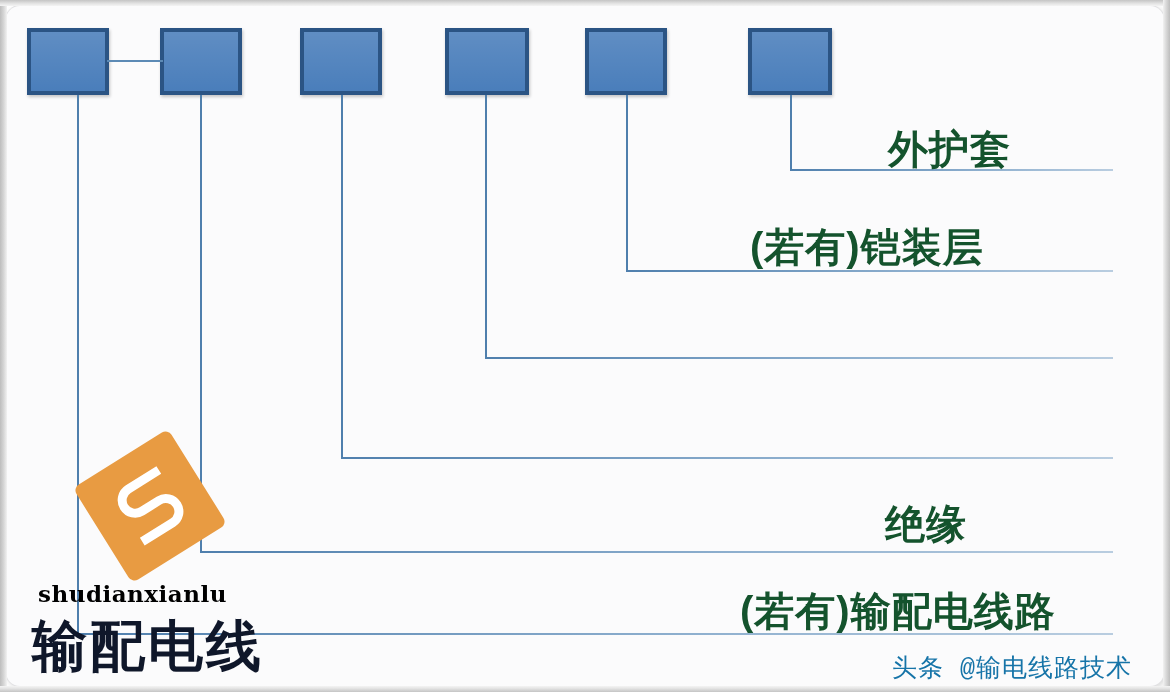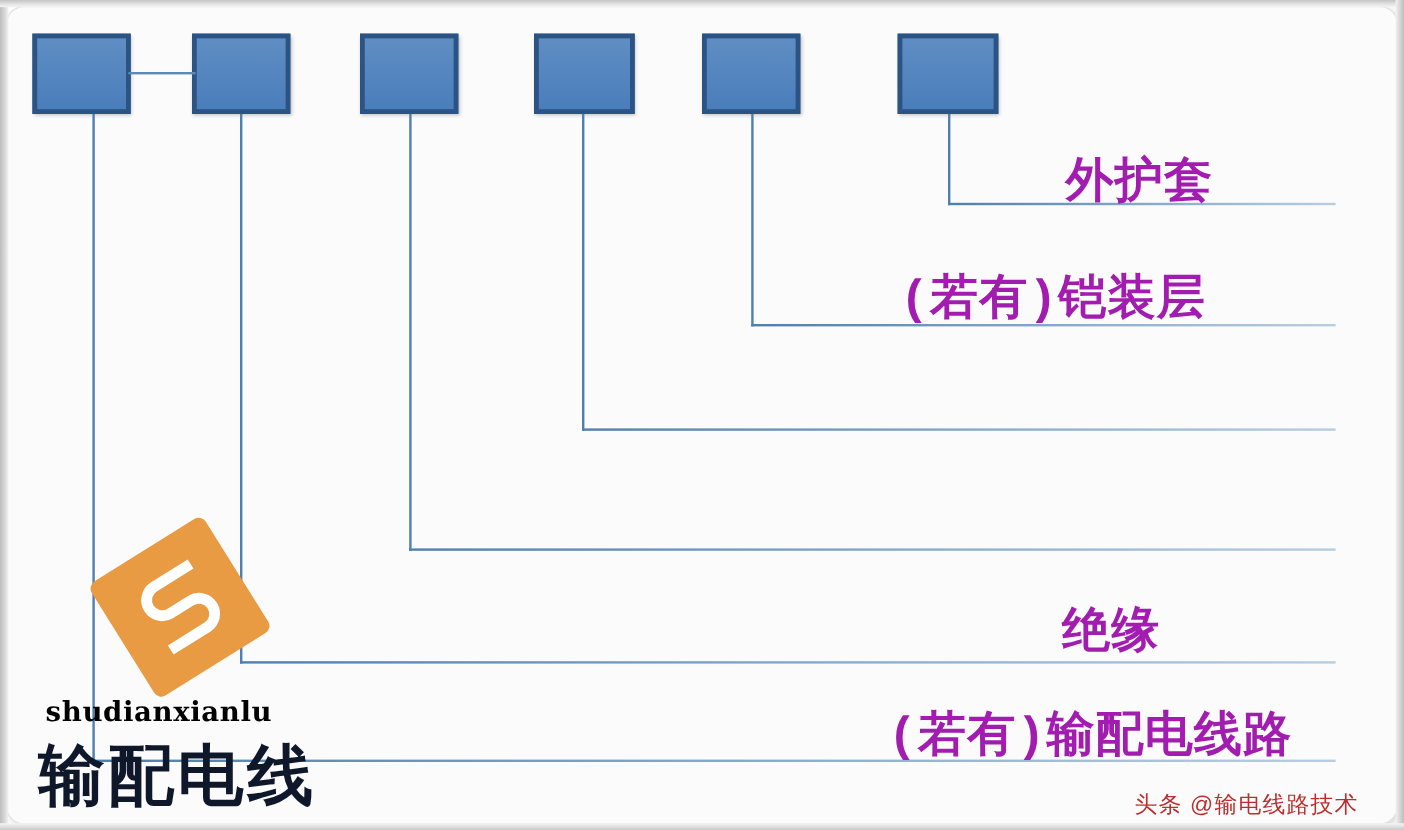--- a/index.html
+++ b/index.html
@@ -82,22 +82,22 @@
   }
   .joiner {
     position: absolute;
     height: 2px;
     background: #5c8ab5;
   }
 
   
   .label {
     position: absolute;
-    color: #a21caf;
-    font-family: Liberation Mono, monospace;
+    color: #14532d;
+    font-family: Liberation Sans, sans-serif;
     font-weight: 700;
     white-space: nowrap;
     letter-spacing: 1px;
   }
   .label.big   { font-size: 40px; }
 
   
   .logo-wrap {
     position: absolute;
     left: 22px;
@@ -143,23 +143,23 @@
     font-size: 55px;
     color: #0f172a;
     letter-spacing: 3px;
   }
 
   
   .watermark {
     position: absolute;
     right: 38px;
     bottom: 8px;
-    font-family: Liberation Sans, sans-serif;
-    font-size: 19px;
-    color: #b91c1c;
+    font-family: Liberation Mono, monospace;
+    font-size: 25px;
+    color: #0369a1;
     font-weight: 500;
     letter-spacing: 1px;
     opacity: 0.92;
   }
 </style>
 </head>
 <body>
 
 <div id="canvas">
 

